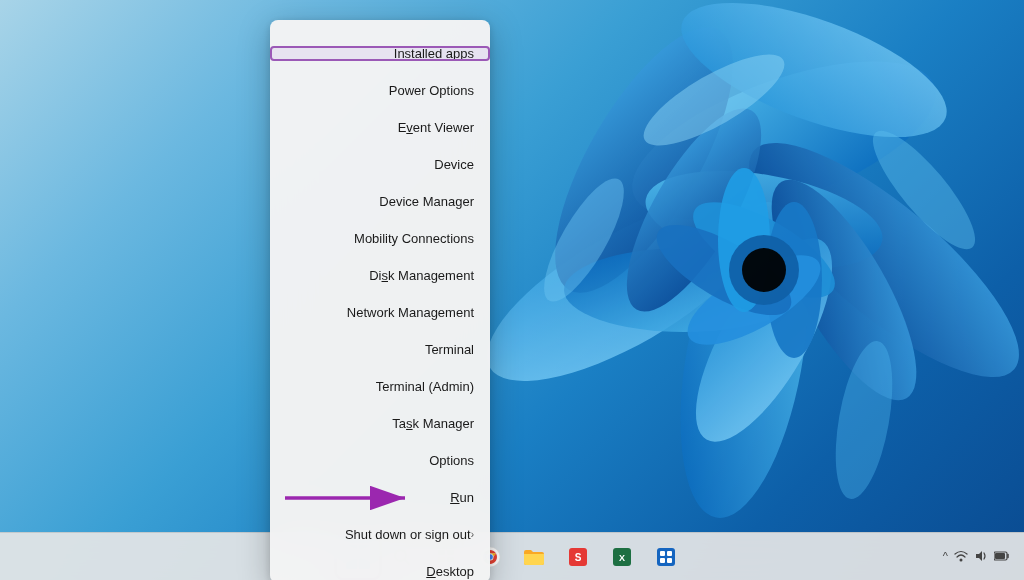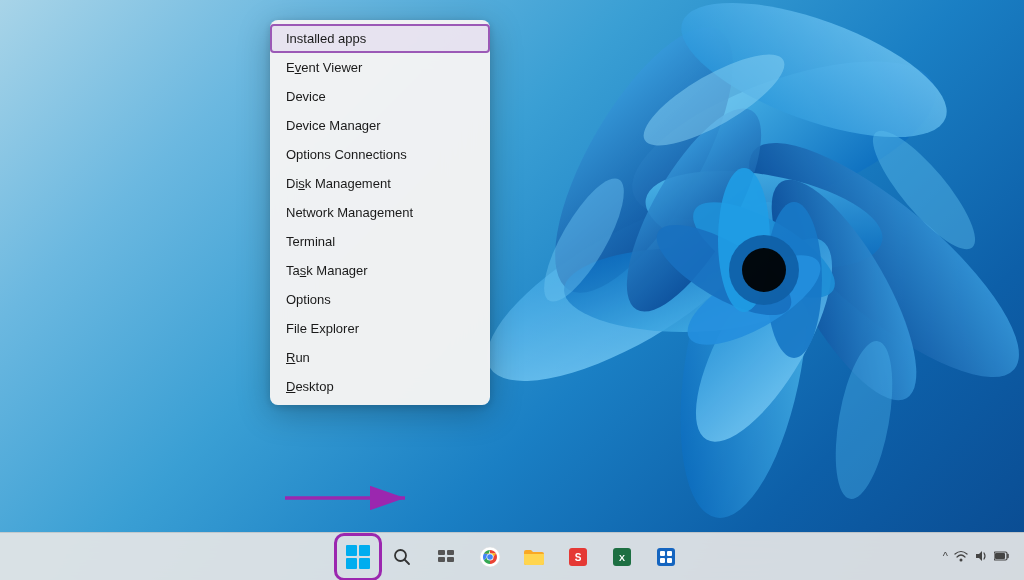--- a/index.html
+++ b/index.html
@@ -104,28 +104,29 @@
       background: rgba(243, 243, 243, 0.98);
       backdrop-filter: blur(20px);
       border-radius: 8px;
       box-shadow: 0 8px 32px rgba(0,0,0,0.25), 0 2px 8px rgba(0,0,0,0.15);
       min-width: 220px;
       padding: 4px 0;
       z-index: 100;
     }
 
     .context-menu-item {
-      padding: 7px 16px;
+      padding: 0 16px;
       font-size: 13px;
       color: #1a1a1a;
       cursor: pointer;
       display: flex;
       align-items: center;
-      justify-content: flex-start;
+      justify-content: flex-end;
       white-space: nowrap;
+      margin-top: 22px;
     }
 
     .context-menu-item.highlighted {
       background: rgba(180, 140, 220, 0.15);
       outline: 2px solid #9b59b6;
       outline-offset: -2px;
       border-radius: 4px;
     }
 
     .context-menu-item .underline-char {
@@ -198,51 +199,58 @@
     <ellipse cx="560" cy="250" rx="75" ry="22" fill="#60c0f0" transform="rotate(50, 560, 250)" opacity="0.45"></ellipse>
     <ellipse cx="220" cy="300" rx="70" ry="22" fill="#70c8f4" transform="rotate(120, 220, 300)" opacity="0.45"></ellipse>
     <ellipse cx="500" cy="480" rx="80" ry="25" fill="#50b8f0" transform="rotate(-80, 500, 480)" opacity="0.4"></ellipse>
   </svg>
 
   <div class="context-menu">
     <div class="context-menu-item highlighted">
       <span>Installed apps</span>
     </div>
     <div class="context-menu-item">
+      <span>Power Options</span>
+    </div>
+    <div class="context-menu-item">
       <span>E<span class="underline-char">v</span>ent Viewer</span>
     </div>
     <div class="context-menu-item">
       <span>Device</span>
     </div>
     <div class="context-menu-item">
       <span>Device Manager</span>
     </div>
     <div class="context-menu-item">
-      <span>Options Connections</span>
+      <span>Mobility Connections</span>
     </div>
     <div class="context-menu-item">
       <span>Di<span class="underline-char">s</span>k Management</span>
     </div>
     <div class="context-menu-item">
       <span>Network Management</span>
     </div>
     <div class="context-menu-item">
       <span>Terminal</span>
     </div>
     <div class="context-menu-item">
+      <span>Terminal (Admin)</span>
+    </div>
+    <div class="context-menu-item">
       <span>Ta<span class="underline-char">s</span>k Manager</span>
     </div>
     <div class="context-menu-item">
       <span>Options</span>
     </div>
     <div class="context-menu-item">
-      <span>File Explorer</span>
-    </div>
-    <div class="context-menu-item">
       <span><span class="underline-char">R</span>un</span>
+    </div>
+    <div class="context-menu-item">
+      <span>Shut down or sign out</span>
+      <span class="chevron-right">›</span>
     </div>
     <div class="context-menu-item">
       <span><span class="underline-char">D</span>esktop</span>
     </div>
   </div>
 
   <div class="arrow-annotation">
     <svg width="140" height="45" viewBox="0 0 140 45">
       <defs>
         <marker id="arrowhead" markerWidth="10" markerHeight="7" refX="10" refY="3.5" orient="auto">

